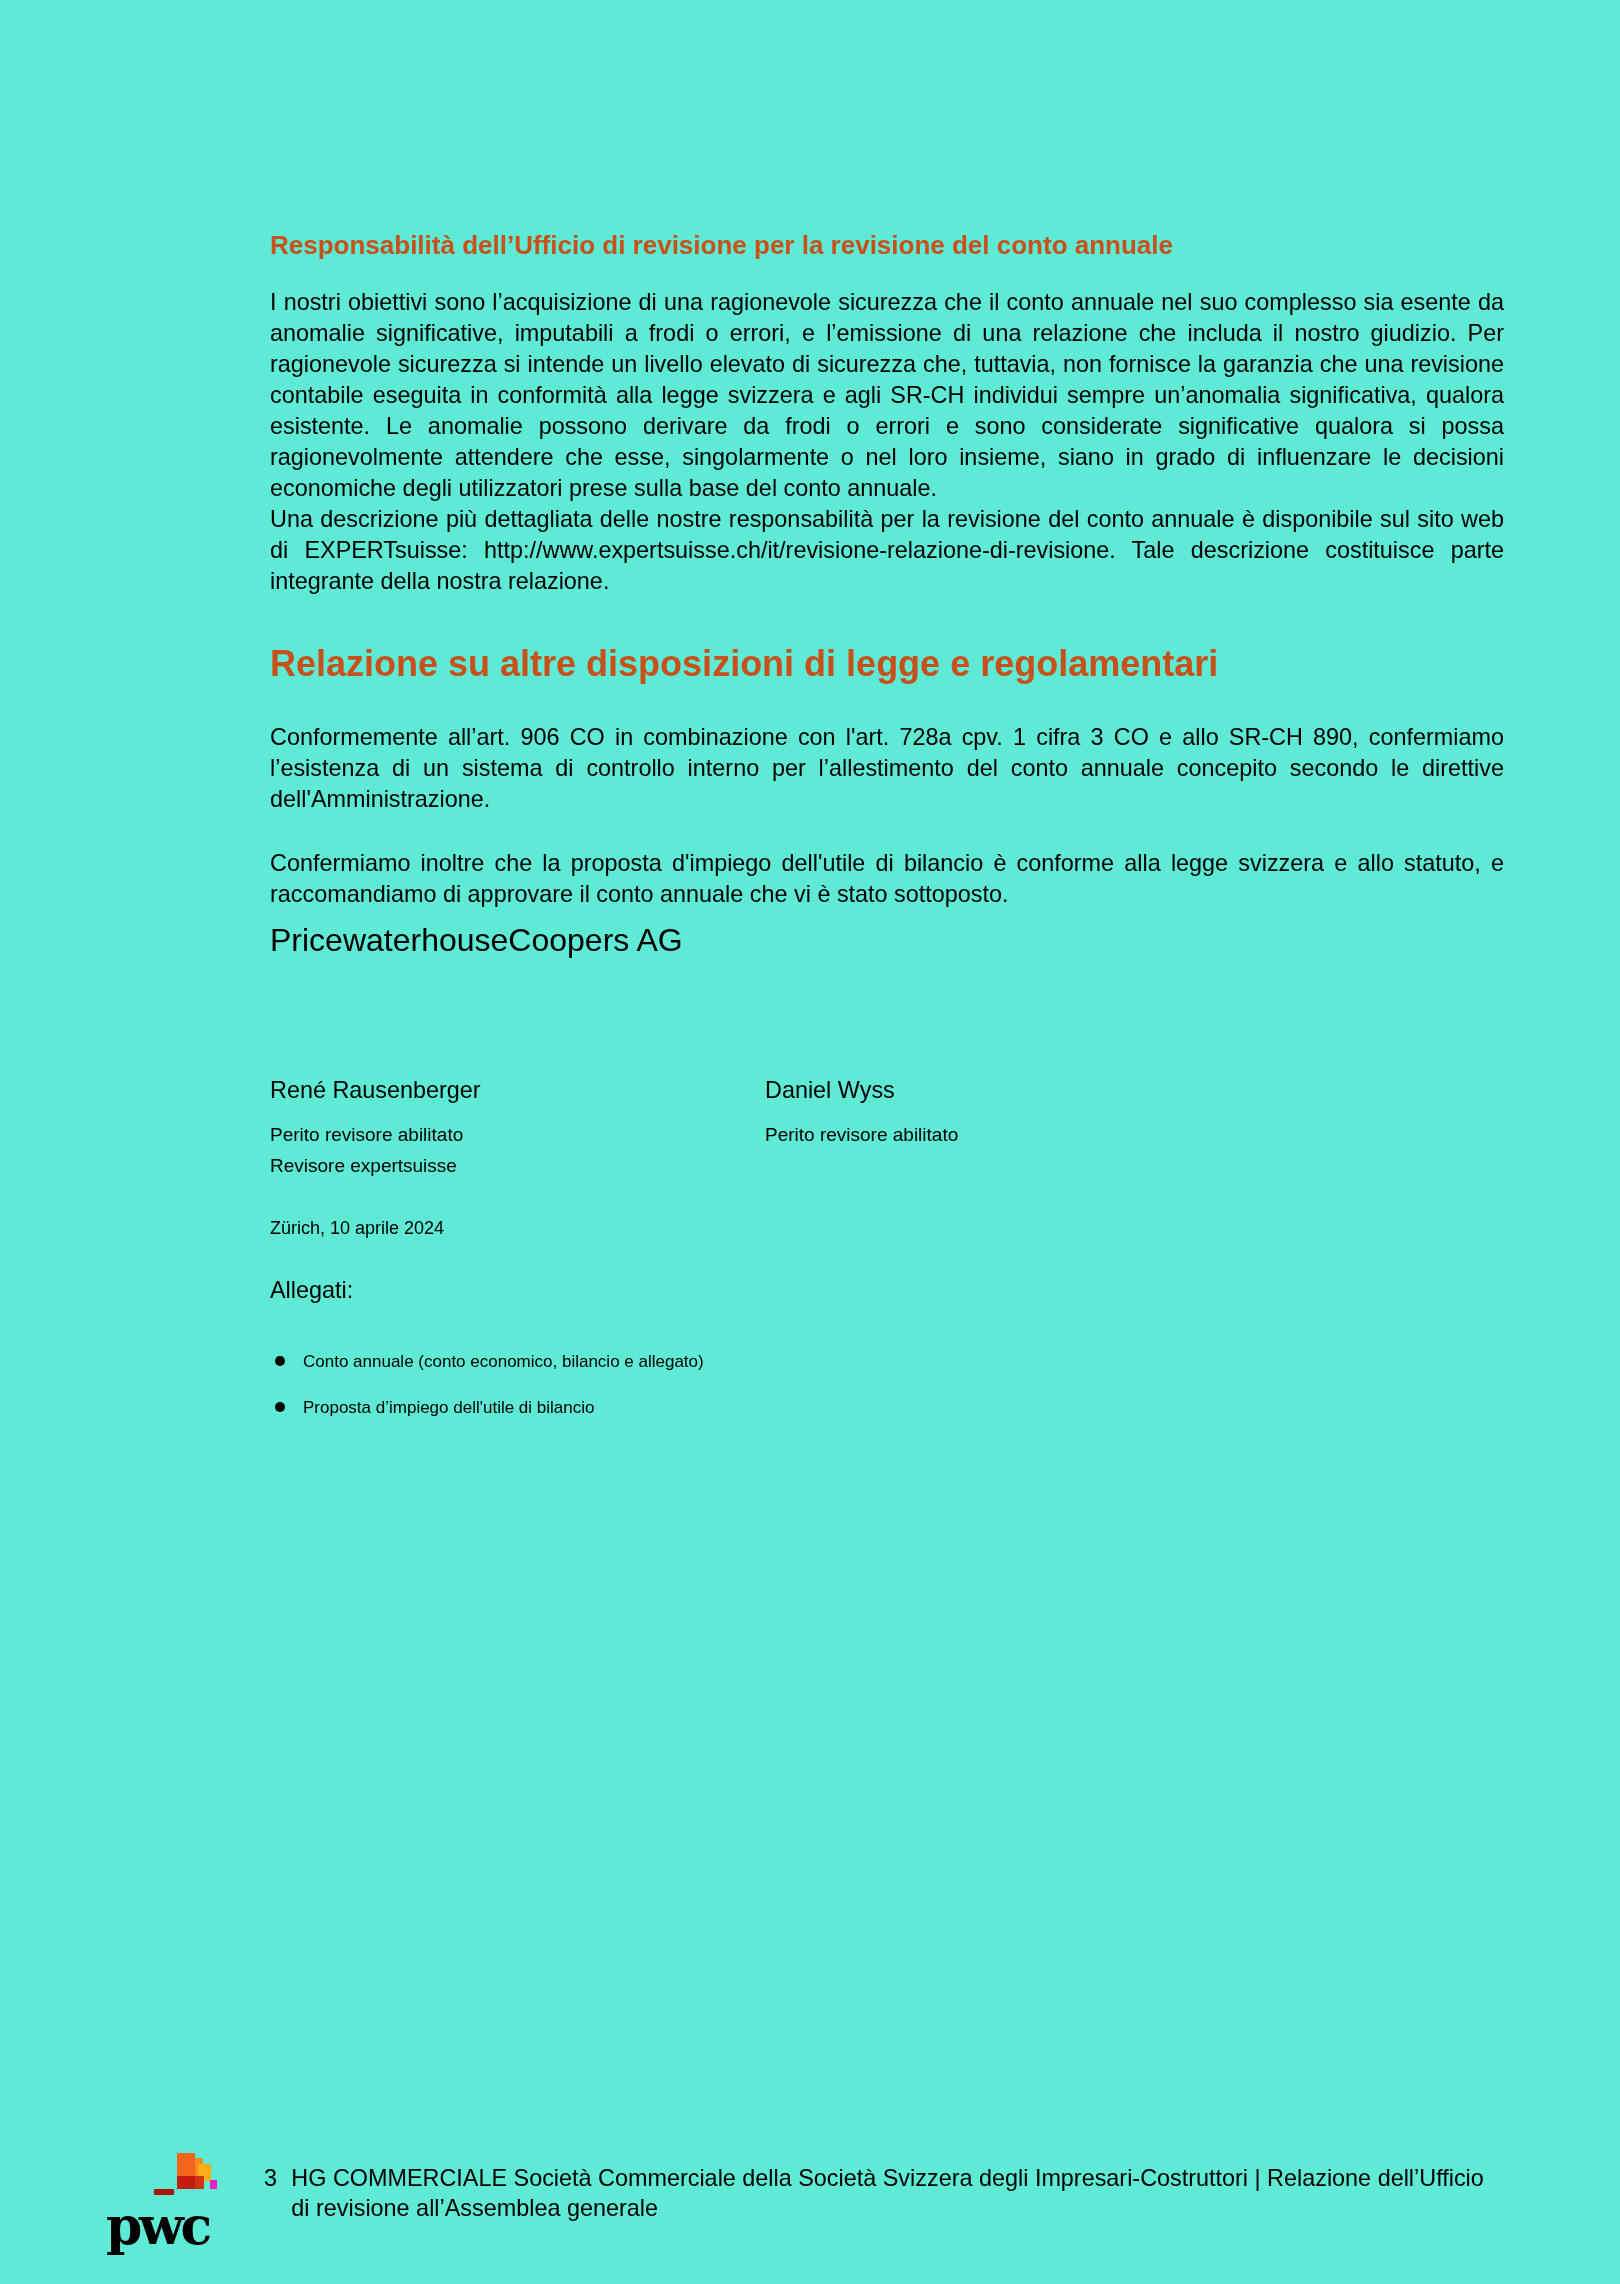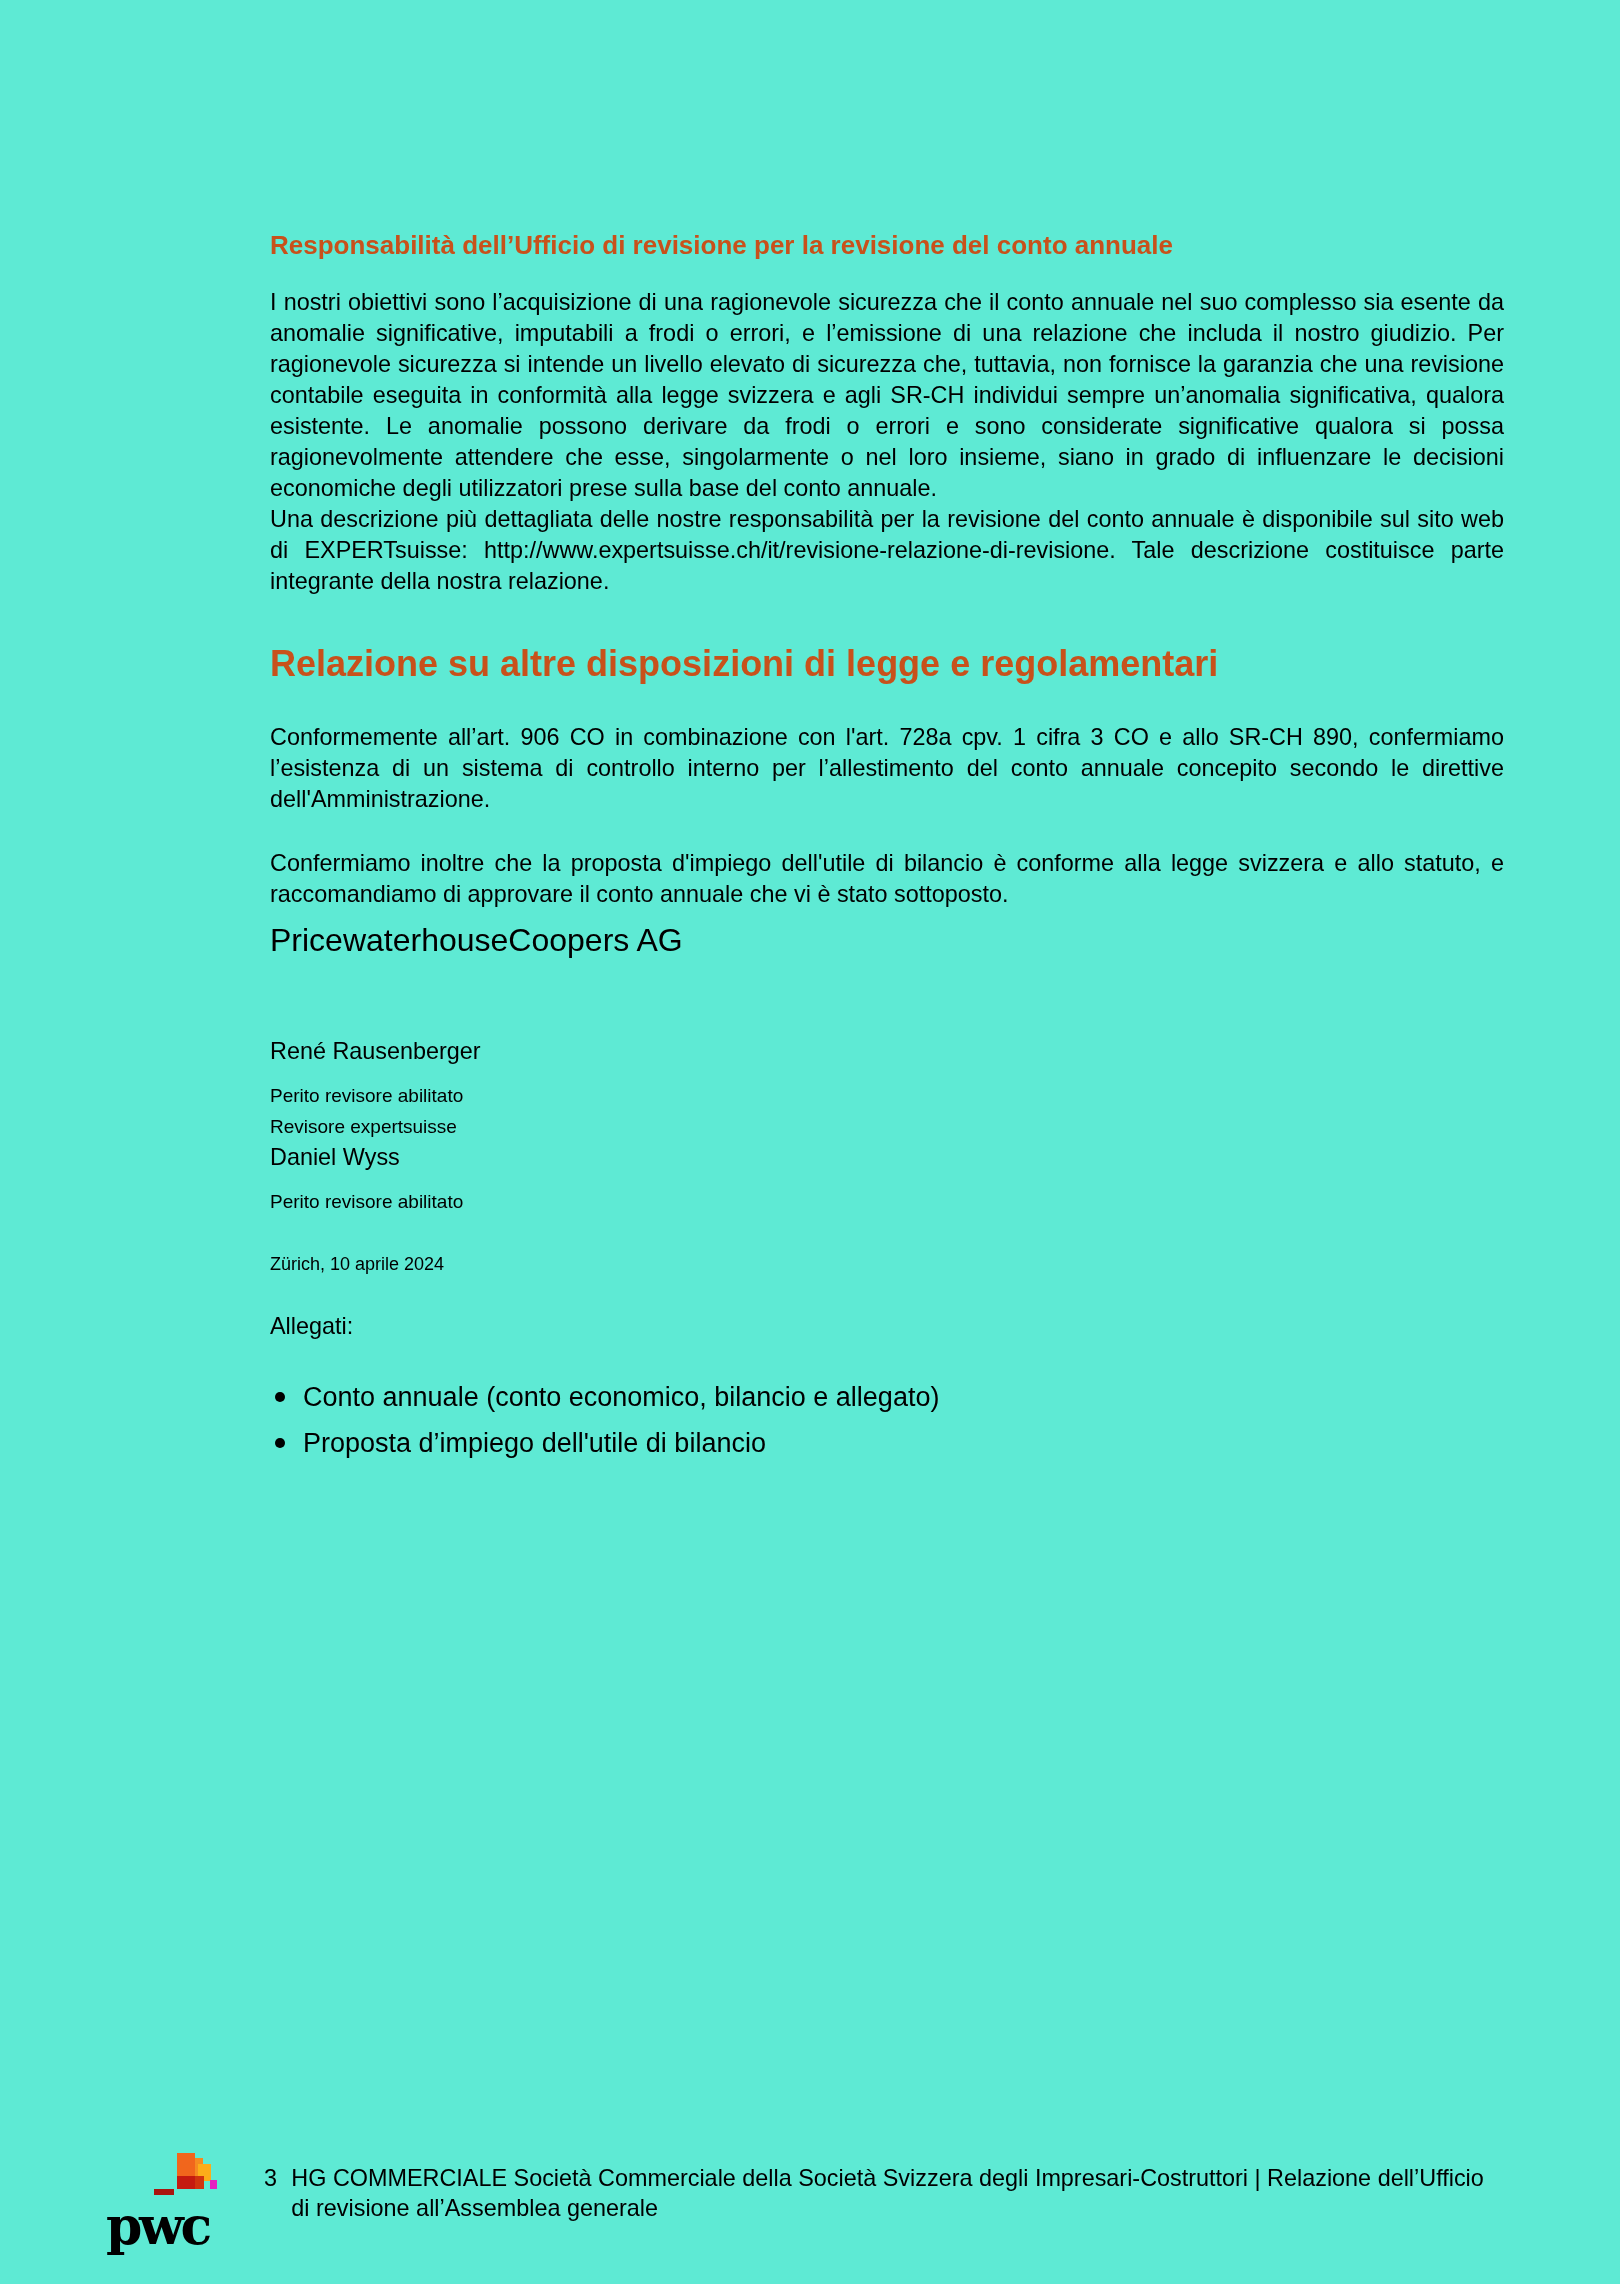--- a/index.html
+++ b/index.html
@@ -48,22 +48,21 @@
   #p2{}
   #p3{margin-top:37px;}
   #p4{margin-top:33px;}
   .company{
     margin-top:15px;
     font-size:32px;
     line-height:31px;
   }
   .sig-row{
     display:flex;
-    margin-top:80px;
-    flex-direction:column;
+    margin-top:119px;
   }
   .sig-col{width:495px;flex:none;}
   .sig-col.right{width:auto;}
   .sig-name{
     margin:0;
     font-size:23.4px;
     line-height:31px;
   }
   .sig-titles{margin-top:13px;}
   .sig-title{
@@ -82,21 +81,21 @@
     line-height:31px;
   }
   ul.attach{
     list-style:none;
     margin:40px 0 0 0;
     padding:0;
   }
   ul.attach li{
     position:relative;
     padding-left:33px;
-    font-size:27px;
+    font-size:17px;
     line-height:31px;
   }
   ul.attach li + li{margin-top:15px;}
   ul.attach li::before{
     content:"";
     position:absolute;
     left:5.2px;
     top:9.8px;
     width:9.8px;
     height:9.8px;

